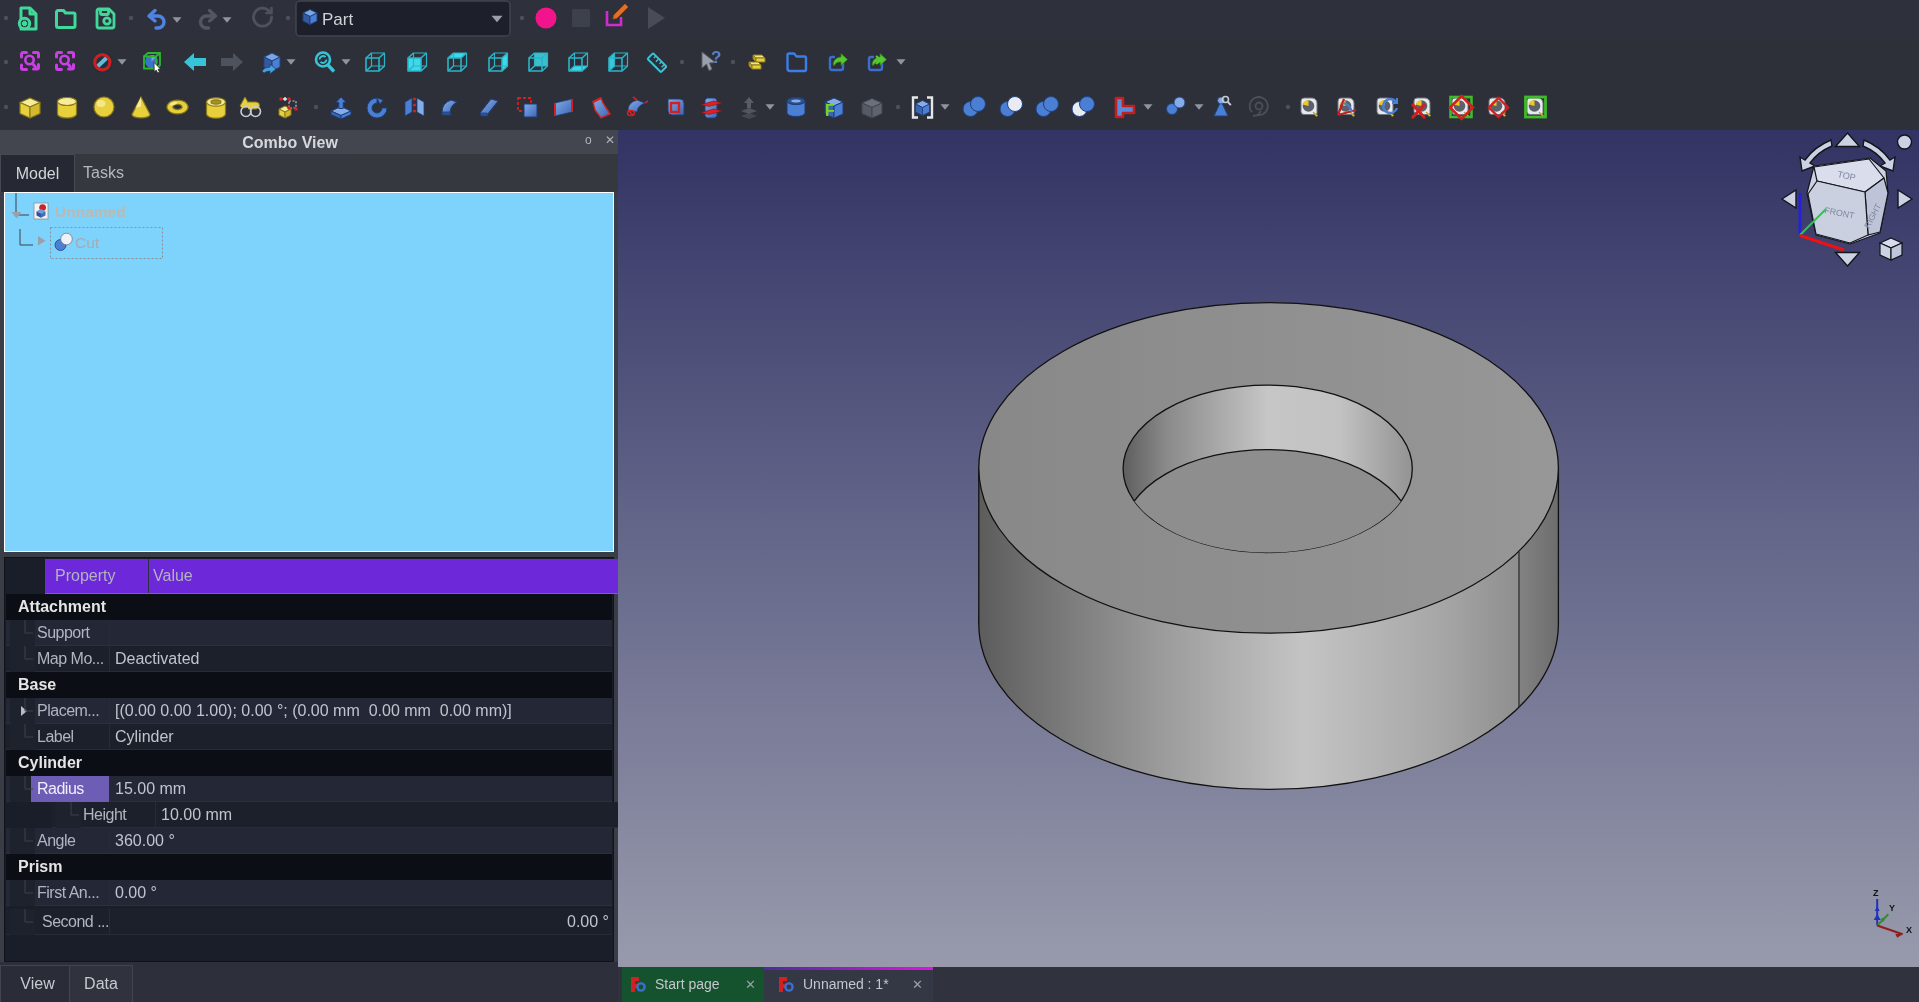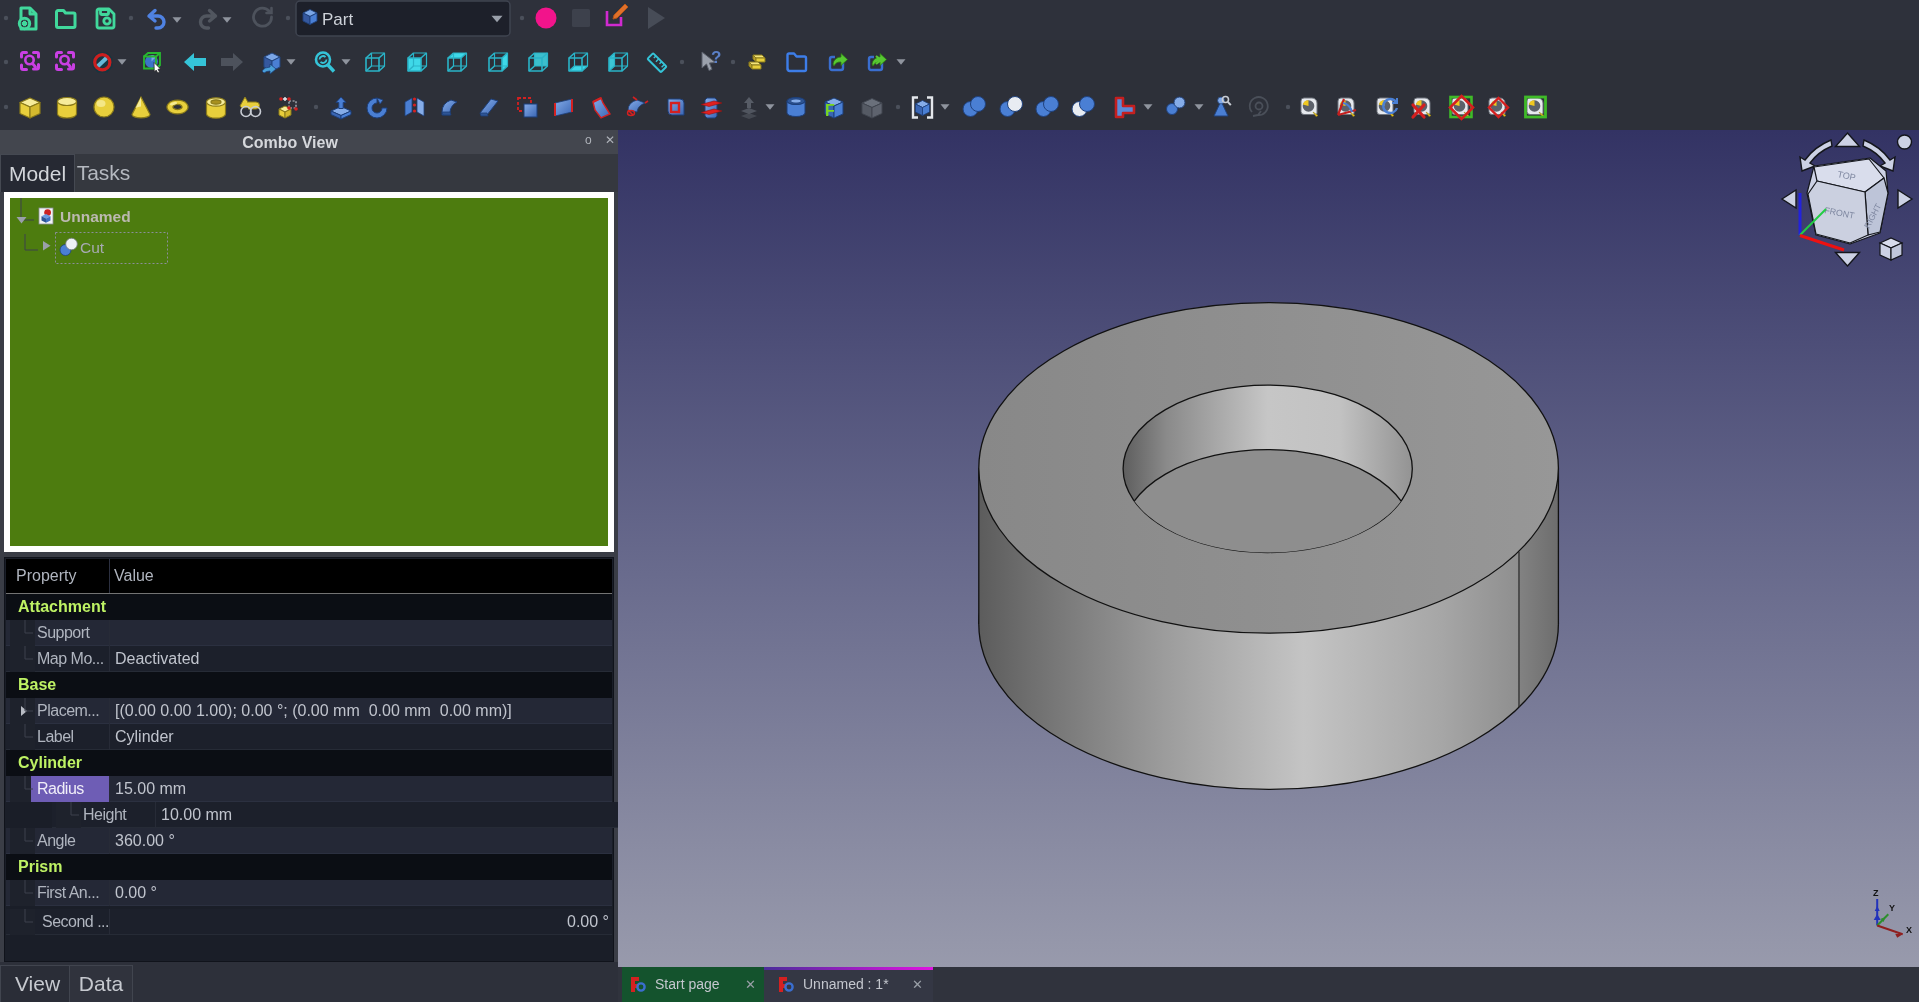--- a/index.html
+++ b/index.html
@@ -1,27 +1,27 @@
 <!DOCTYPE html>
 <html><head><meta charset="utf-8"><style>
 html,body{margin:0;padding:0;width:1919px;height:1002px;overflow:hidden;
 background:#2d3039;font-family:"Liberation Sans",sans-serif;}
 .abs{position:absolute;}
 #dock{left:0;top:130px;width:618px;height:872px;background:#3a3d46;}
 #dtitle{left:0;top:130px;width:580px;height:24px;color:#d6d8dc;font-weight:bold;
 font-size:16px;text-align:center;line-height:26px;}
 #dbtns{left:585px;top:133px;color:#aeb2b9;font-size:12px;letter-spacing:5px;}
 #tabstrip{left:0;top:154px;width:618px;height:38px;background:#35383f;}
-.tab1{position:absolute;top:0;height:38px;background:#2c2f38;color:#c6c9cf;font-size:21px;
+.tab1{position:absolute;top:0;height:38px;background:#2c2f38;color:#c6c9cf;font-size:16px;
 text-align:center;line-height:38px;border:1px solid #454952;border-bottom:none;box-sizing:border-box;}
-#treep{left:4px;top:192px;width:610px;height:360px;background:#4d7c0f;border:6px solid #ffffff;box-sizing:border-box;}
+#treep{left:4px;top:192px;width:610px;height:360px;background:#7dd3fc;border:1px solid #ffffff;box-sizing:border-box;}
 #propp{left:4px;top:557px;width:610px;height:405px;background:#1a1e28;border:1px solid #10131b;box-sizing:border-box;font-size:16px;}
 .prow{position:absolute;left:1px;width:606px;height:26px;line-height:26px;color:#b0b5bf;}
 .pgroup{position:absolute;left:1px;width:606px;height:26px;line-height:26px;background:#0b0e14;
-color:#bef264;font-weight:bold;padding-left:12px;box-sizing:border-box;}
+color:#e5e5e5;font-weight:bold;padding-left:12px;box-sizing:border-box;}
 .pname{position:absolute;left:25px;width:78px;height:26px;padding-left:6px;box-sizing:border-box;overflow:hidden;letter-spacing:-0.5px;white-space:nowrap;}
 .pval{position:absolute;left:103px;width:500px;height:26px;padding-left:6px;box-sizing:border-box;color:#c0c4cd;}
 .rl{background:#242836;border-bottom:1px solid #2b3040;box-sizing:border-box;}
 .rd{background:#1c202b;border-bottom:1px solid #262b36;box-sizing:border-box;}
 #bottabs{left:0;top:962px;width:618px;height:40px;background:#2d303a;}
 #mditabs{left:618px;top:967px;width:1301px;height:35px;background:#30333d;}
 .mtab{position:absolute;top:0;height:35px;color:#c4c7ce;font-size:14px;line-height:35px;}
 
 </style></head><body>
 <svg class="abs" style="left:0;top:0" width="1919" height="130" viewBox="0 0 1919 130">
@@ -458,21 +458,21 @@
 <text x="50" y="24" font-size="15.5" font-weight="bold" fill="#bcb9b1" font-family="Liberation Sans">Unnamed</text>
 <path d="M33 43 l7.5 4.8 -7.5 4.8 z" fill="#9aa0aa"></path>
 <rect x="45.5" y="34.5" width="112" height="31" fill="none" stroke="#8a8f99" stroke-width="1" stroke-dasharray="2 2"></rect>
 <g transform="translate(50,40)">
 <circle cx="5.5" cy="12" r="5.5" fill="#4a7fd4" stroke="#20427e" stroke-width="0.8"></circle>
 <circle cx="11.5" cy="6" r="5.8" fill="#eef1f5" stroke="#777d88" stroke-width="0.8"></circle>
 </g>
 <text x="70" y="55" font-size="15.5" fill="#a7aab2" font-family="Liberation Sans">Cut</text>
 </svg></div>
 <div id="propp" class="abs">
-    <div class="prow" style="top:1px;height:34px;line-height:34px;background:#000000;border-bottom:1px solid #737373;"><span style="padding-left:10px;">Property</span><span style="position:absolute;left:108px;">Value</span><span style="position:absolute;left:103px;top:0;width:1px;height:34px;background:#2c3040;"></span></div>
+    <div class="prow" style="top:1px;height:34px;line-height:34px;background:#6d28d9;border-bottom:1px solid #737373;margin-left:39px;"><span style="padding-left:10px;">Property</span><span style="position:absolute;left:108px;">Value</span><span style="position:absolute;left:103px;top:0;width:1px;height:34px;background:#2c3040;"></span></div>
     <div class="pgroup" style="top:36px;">Attachment</div>
     <div class="prow rd" style="top:88px;">
       <span style="position:absolute;left:4px;top:0;width:25px;height:26px;background:#1e222c;"></span>
       <span class="pname" style="">Map Mo...</span>
       <span class="pval">Deactivated</span>
       <span style="position:absolute;left:103px;top:0;width:1px;height:26px;background:#272b37;"></span>
       <svg style="position:absolute;left:14px;top:0" width="14" height="26">
         <path d="M5 0 V13 H13" stroke="#3c414d" fill="none"></path>
       </svg>
     </div>

